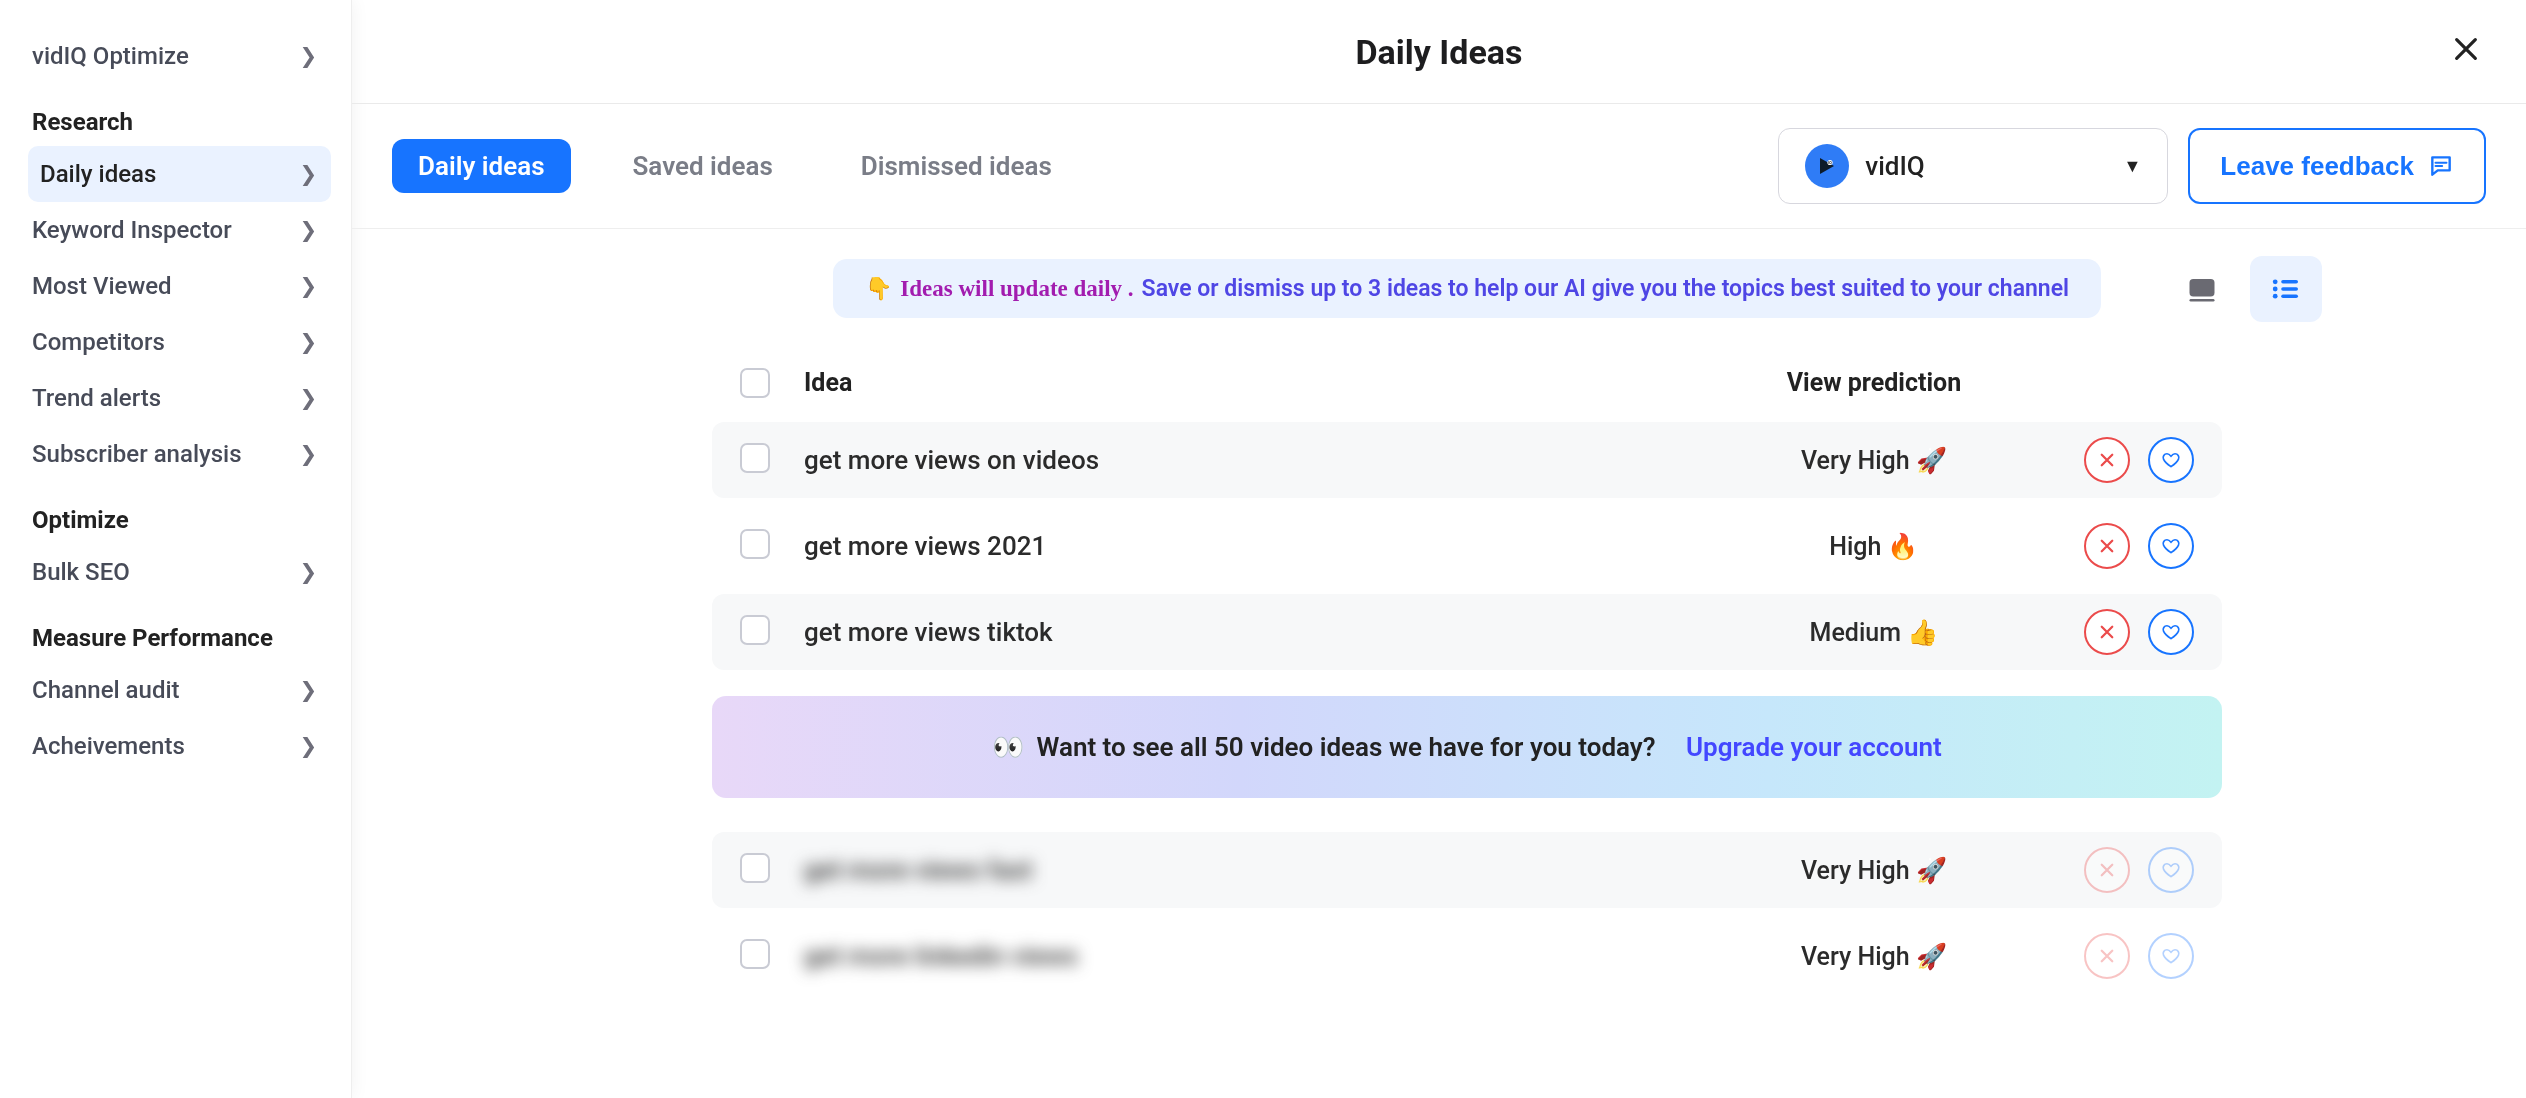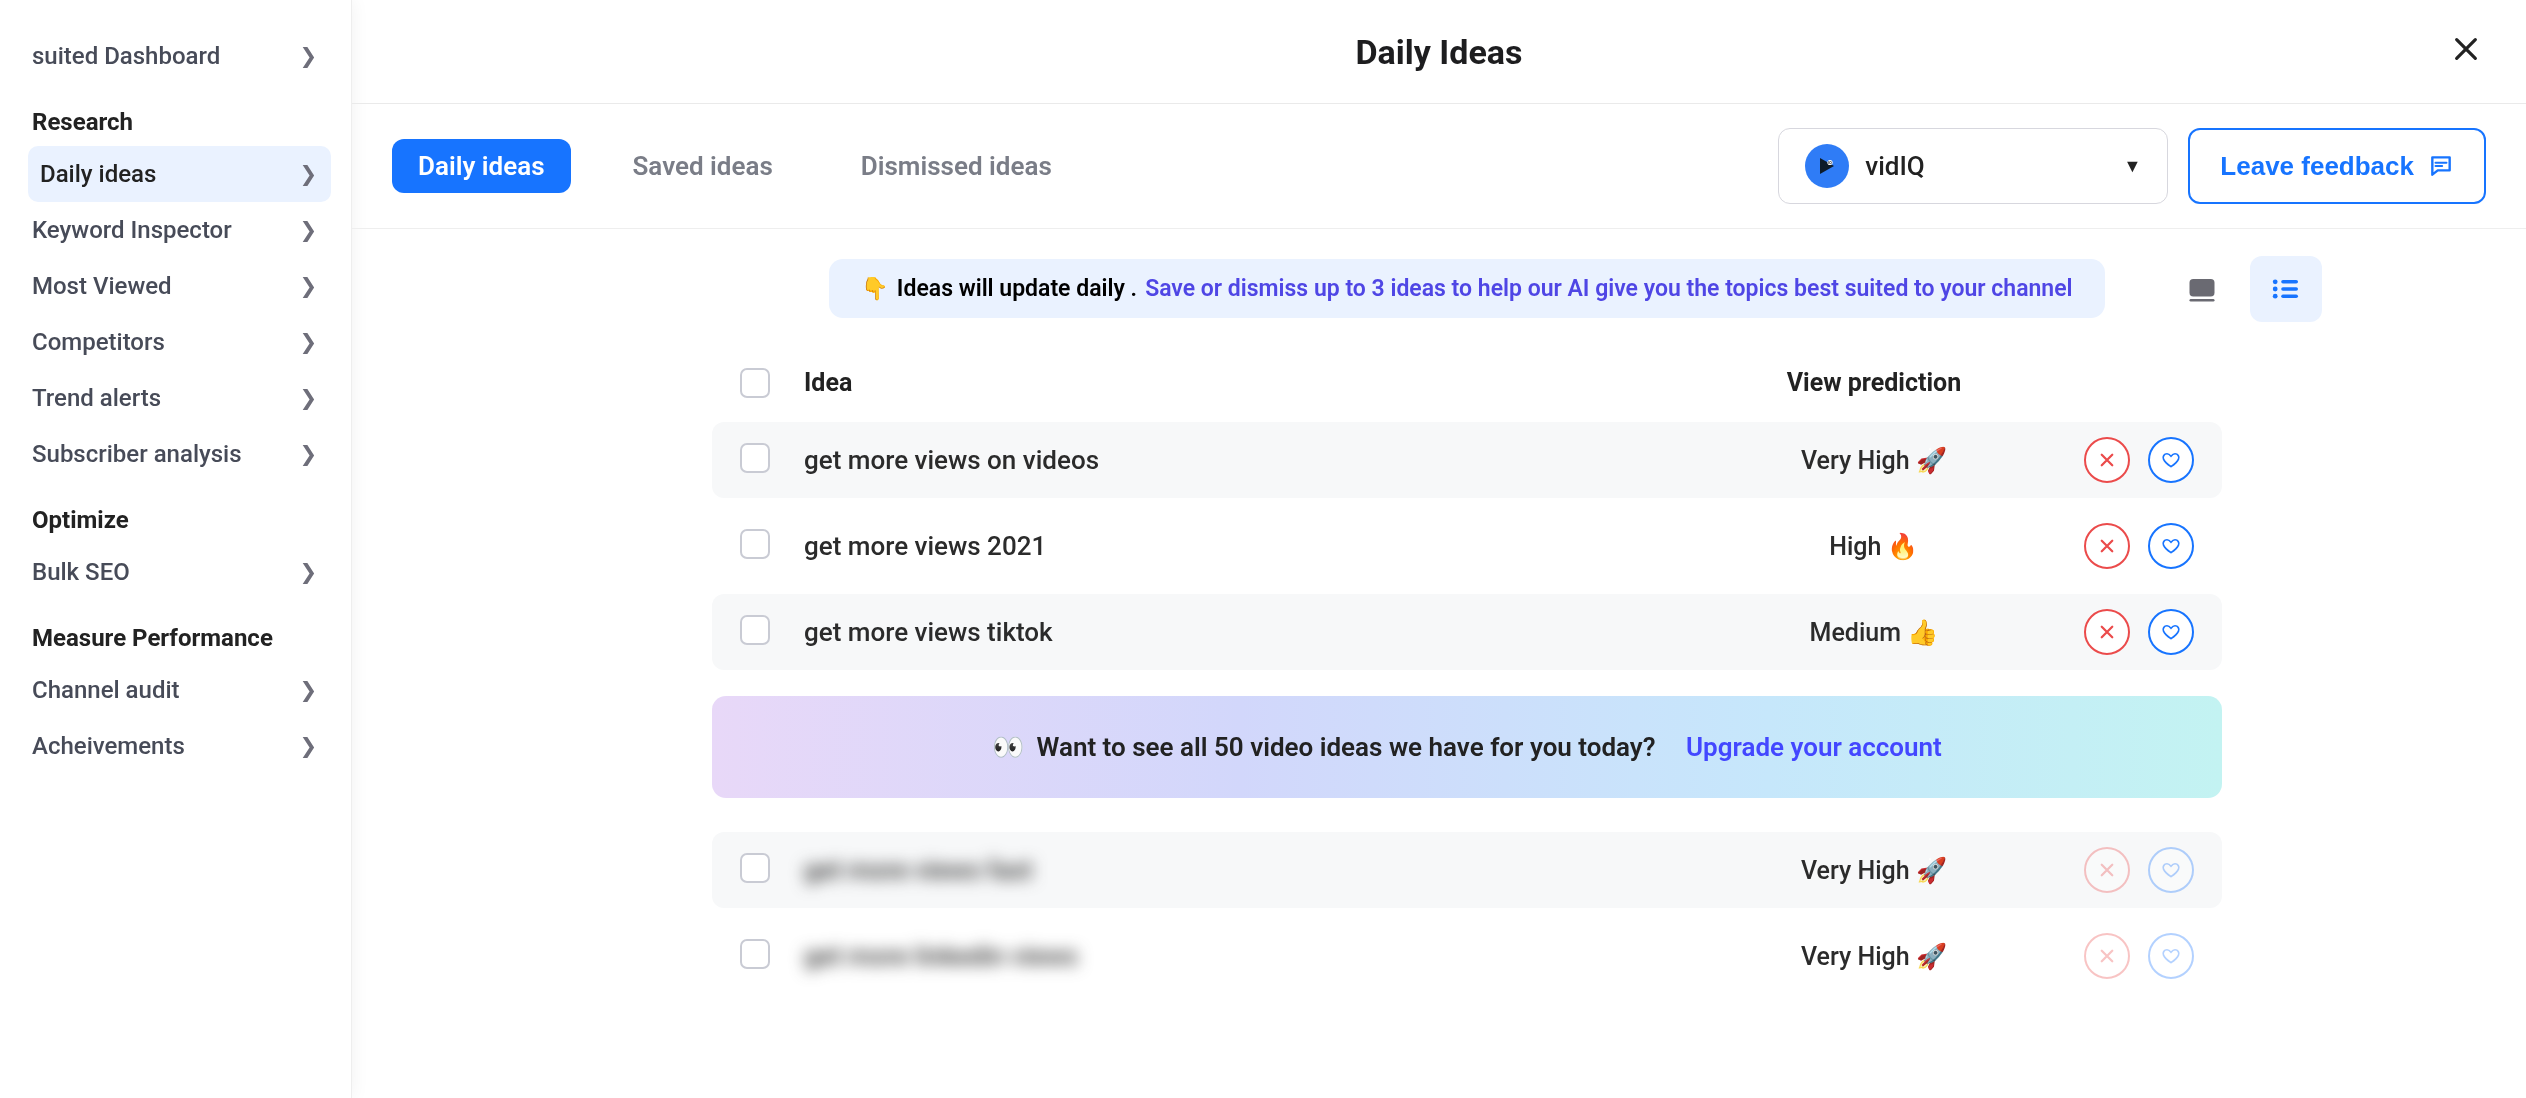--- a/index.html
+++ b/index.html
@@ -200,21 +200,21 @@
     color: #1962da;
     font-size: 23px;
     font-weight: 600;
     padding: 16px 32px;
     border-radius: 14px;
     display: inline-flex;
     align-items: center;
     gap: 8px;
   }
   .info-banner .emoji { font-size: 22px; }
-  .info-text-1 { color: #000000; }
+  .info-text-1 { color: #a21caf; font-family: Liberation Serif, serif; }
   .info-text-2 { color: #4f46e5; }
   .view-toggle {
     position: absolute;
     right: -100px;
     display: flex;
     gap: 12px;
   }
   .view-btn {
     width: 72px;
     height: 66px;
@@ -310,21 +310,21 @@
   .upgrade-link { color: #4347ff; cursor: pointer; }
 </style>
 </head>
 <body>
 
 <div class="app">
 
   <aside class="sidebar">
 
     <div class="sidebar-item">
-      <span class="sidebar-item-label">suited Dashboard</span>
+      <span class="sidebar-item-label">vidIQ Optimize</span>
       <span class="chevron">❯</span>
     </div>
 
     <div class="sidebar-section-label">Research</div>
     <div class="sidebar-group">
       <div class="sidebar-item active">
         <span class="sidebar-item-label">Daily ideas</span>
         <span class="chevron">❯</span>
       </div>
       <div class="sidebar-item">

